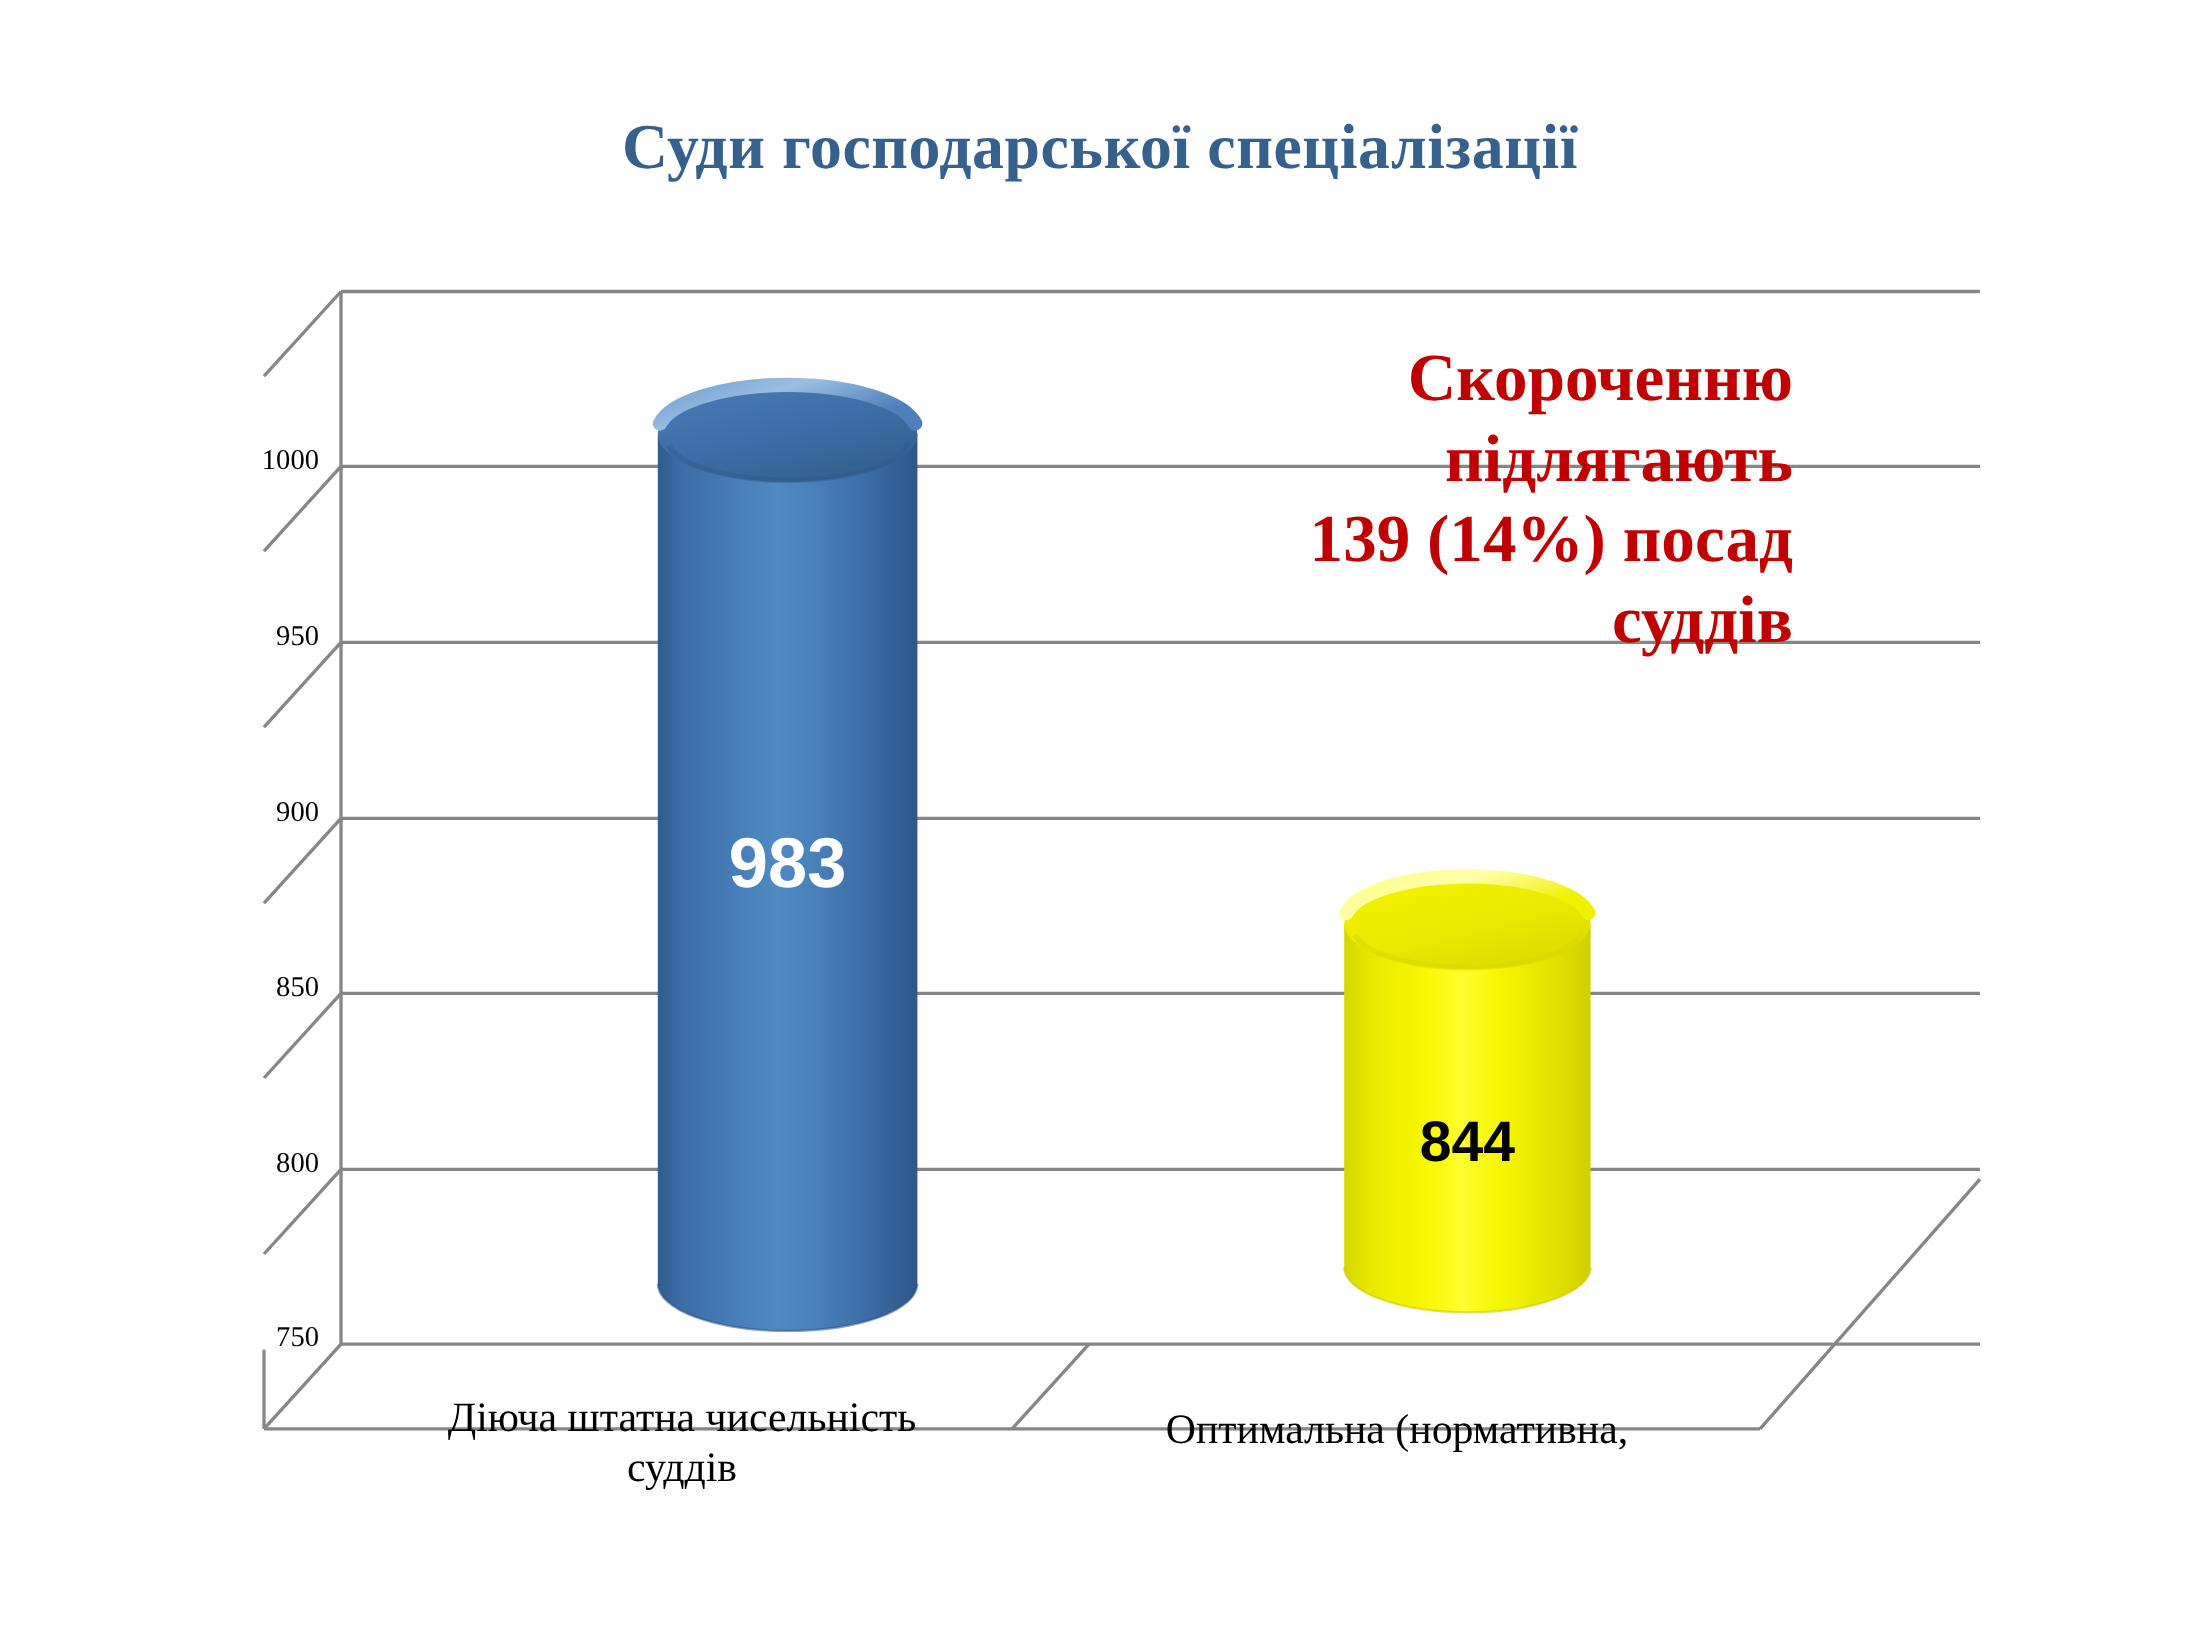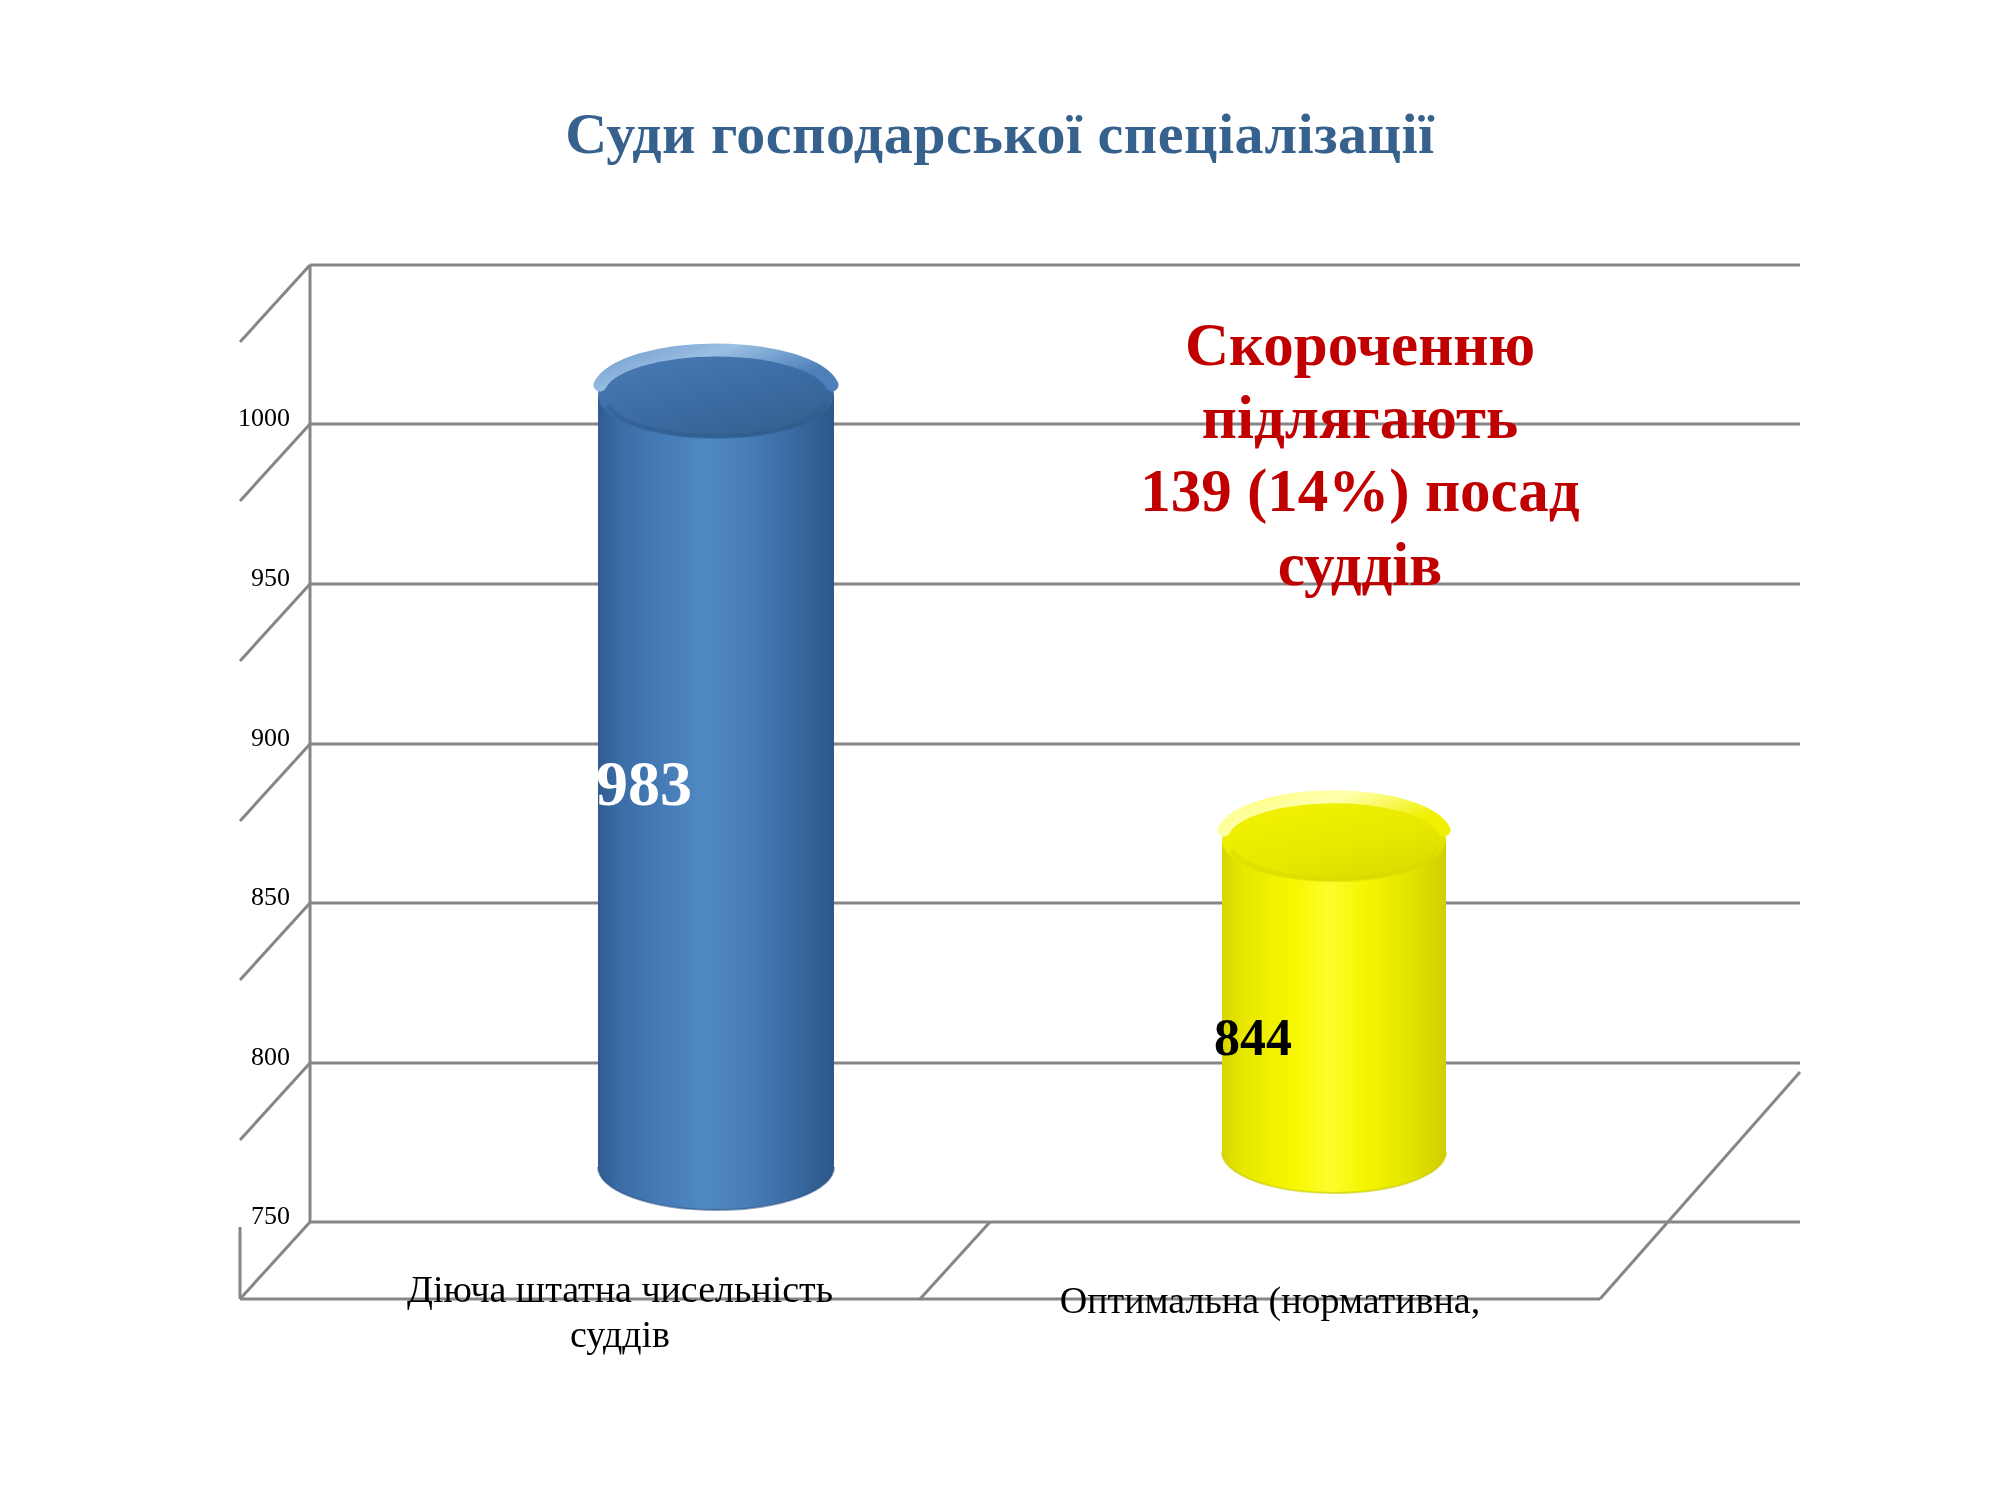--- a/index.html
+++ b/index.html
@@ -44,40 +44,41 @@
     text-align:center;
     font-size:38px;
     color:#000000;
     font-family:"Liberation Serif", serif;
     line-height:1.18;
   }
 
   
   .vallabel{
     position:absolute;
+    text-align:center;
     font-weight:bold;
-    font-family:Liberation Serif, serif;
+    font-family:Liberation Sans, sans-serif;
     line-height:1;
     white-space:nowrap;
   }
   .vallabel.blue-bar-value{ color:#ffffff; font-size:64px; }
   .vallabel.yellow-bar-value{ color:#000000; font-size:52px; }
 
   
   .annotation{
     position:absolute;
     left:1090px;top:296px;width:540px;
     text-align:center;
     color:#c00000;
     font-family:"Liberation Serif", serif;
     font-weight:bold;
     font-size:61px;
     line-height:1.20;
   }
-  .annotation div{white-space:nowrap;}
+  .annotation div{white-space:nowrap;text-align:right;}
 </style>
 </head>
 <body>
 
 <div id="stage">
 
   <div class="chart-title">Суди господарської спеціалізації</div>
 
   <svg id="plot" width="2000" height="1500">
     <defs>

